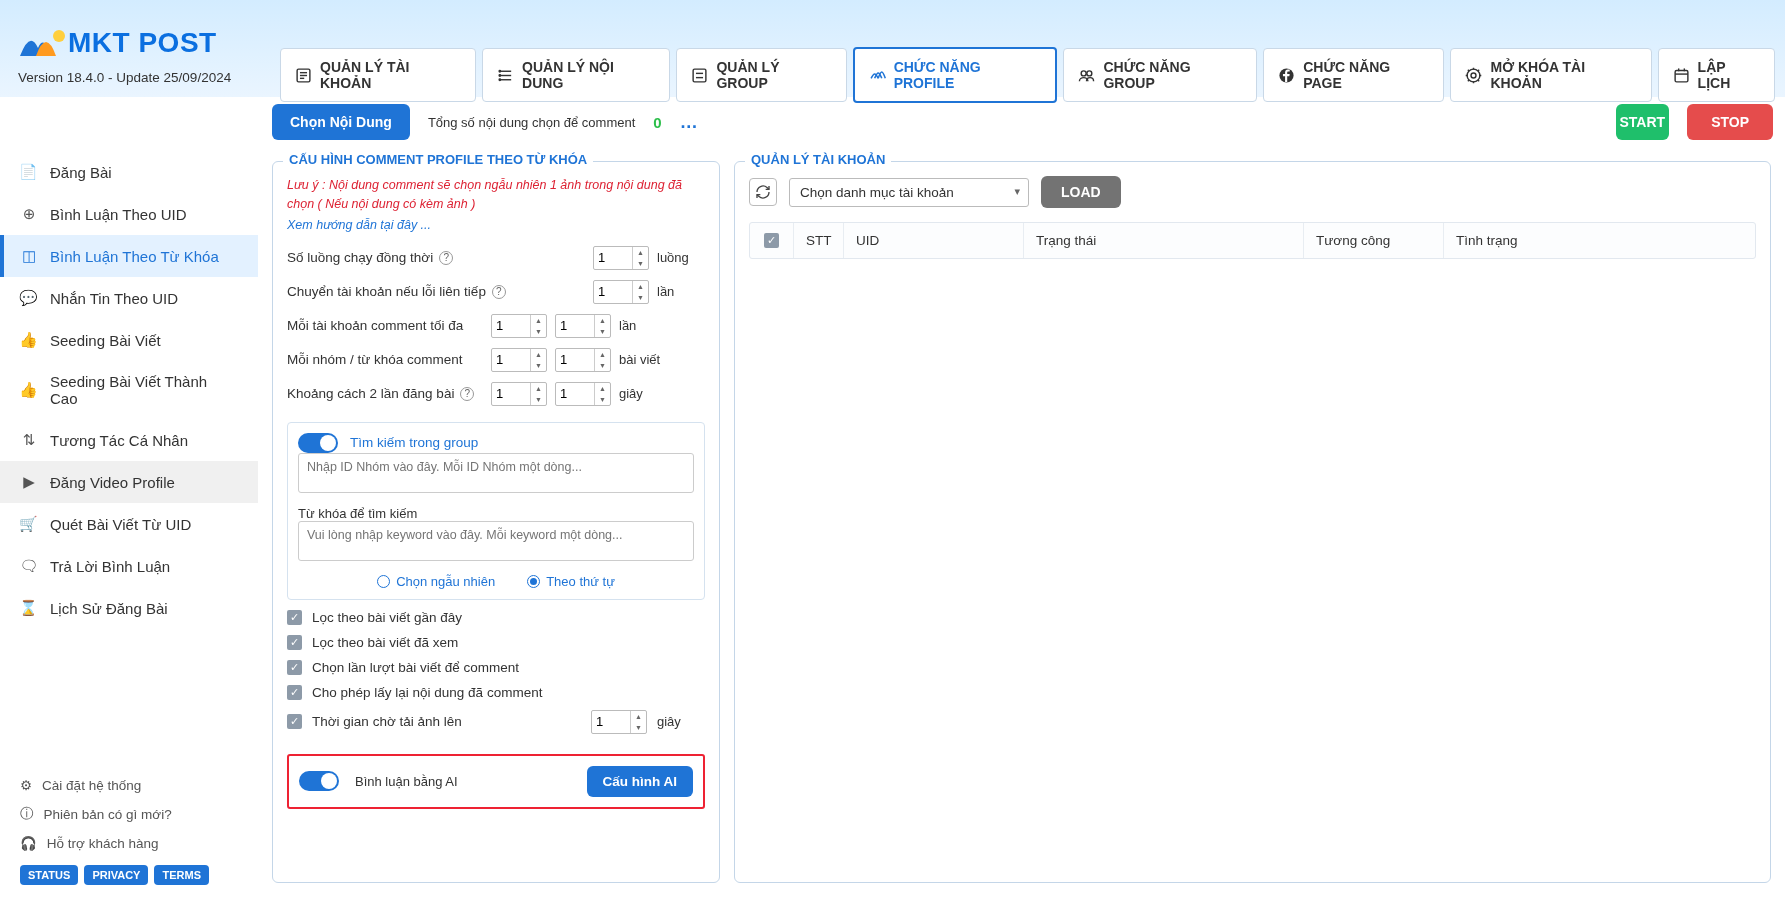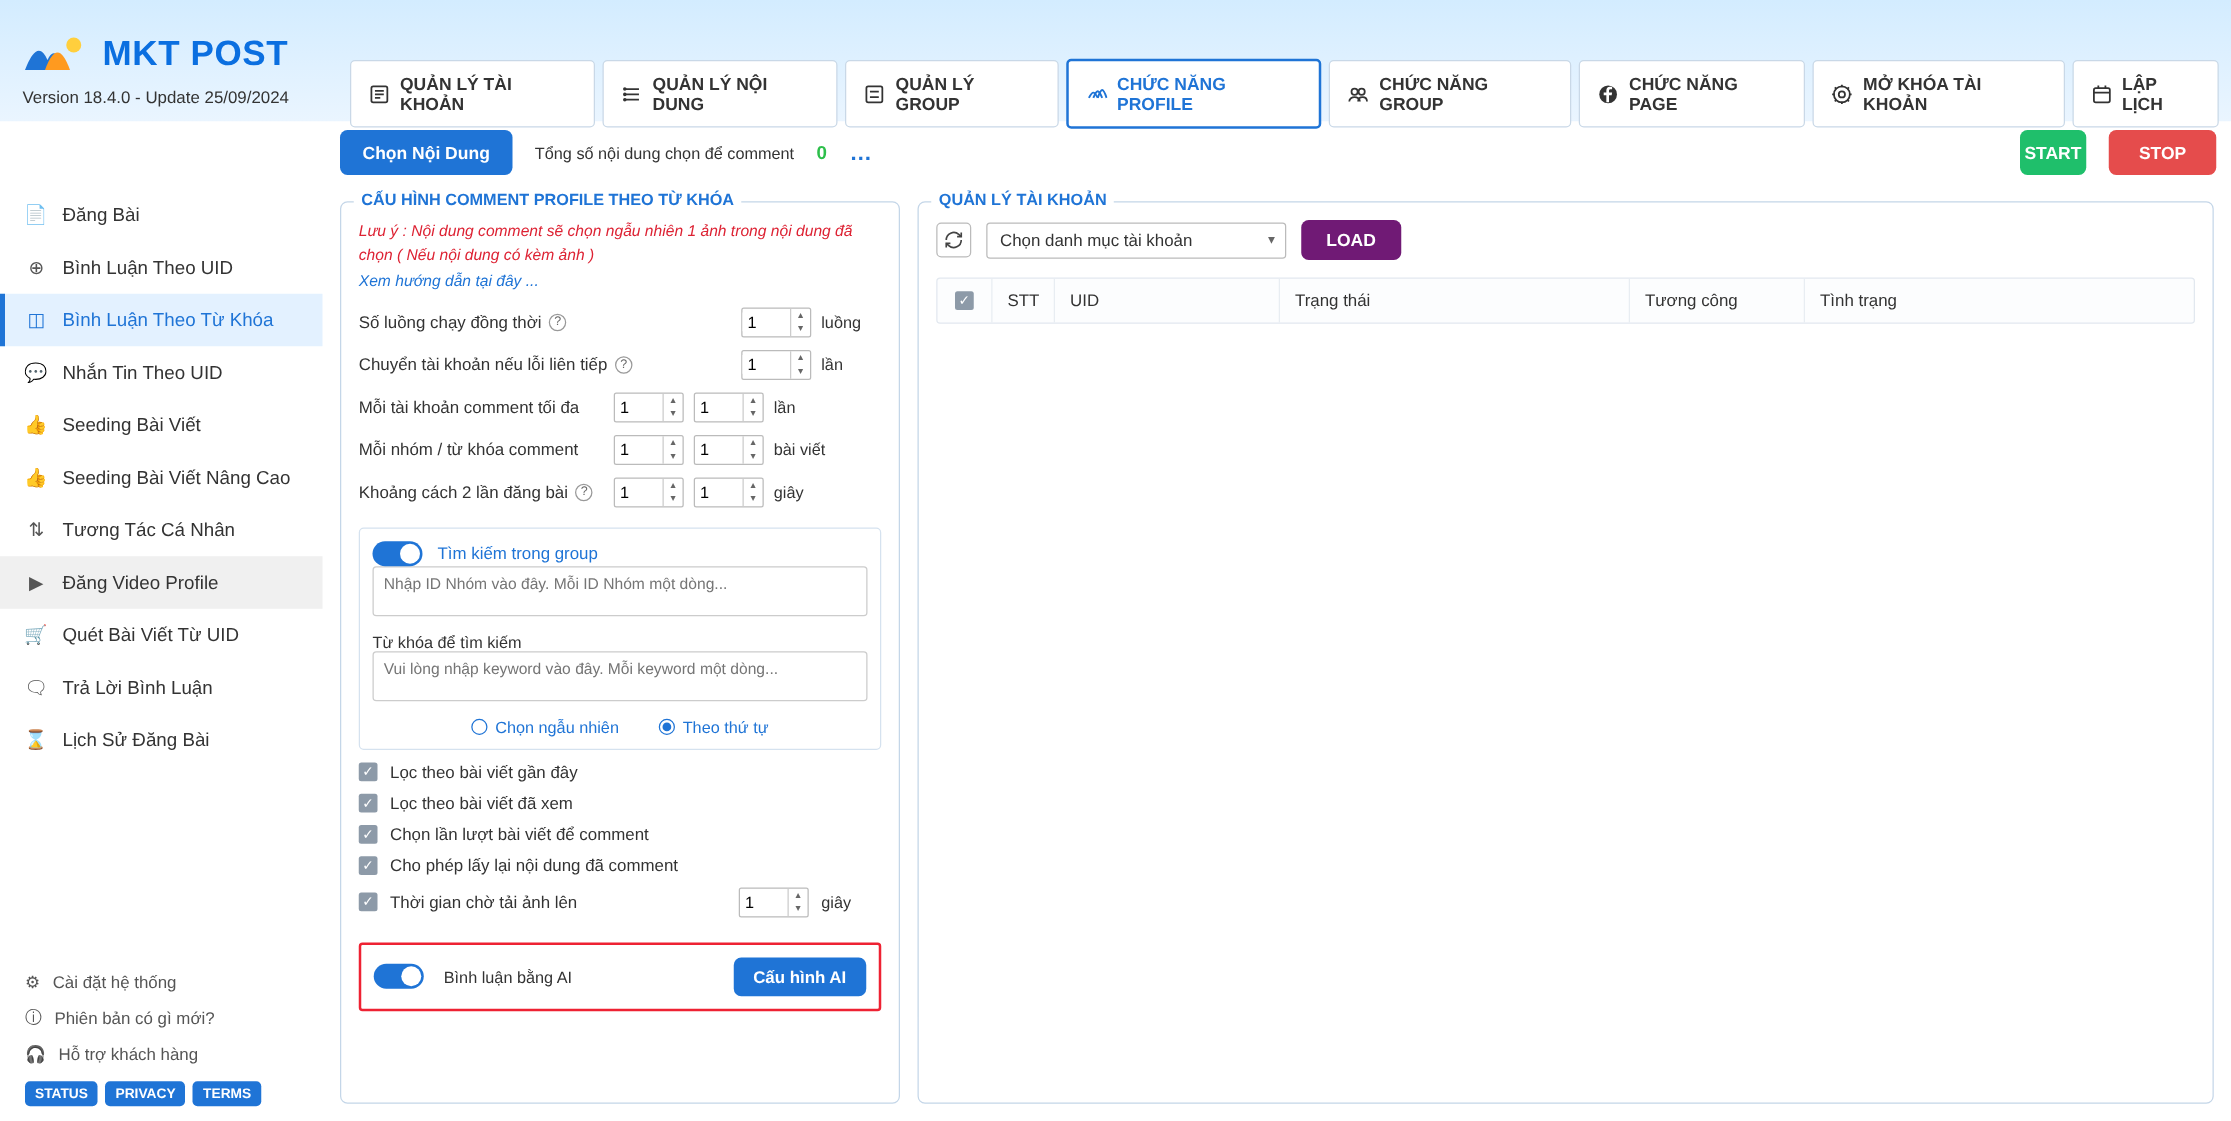--- a/index.html
+++ b/index.html
@@ -1,32 +1,32 @@
 <!DOCTYPE html>
 <html><head>
 <meta charset="utf-8">
 <style>
   * { box-sizing:border-box; margin:0; padding:0; }
   body { font-family:Arial,sans-serif; font-size:13px; color:#333; background:#fff; width:1785px; height:897px; overflow:hidden; }
   .hdr { height:97px; background:linear-gradient(180deg,#d3ecff 0%,#eaf5ff 100%); display:flex; }
   .brand { width:270px; padding:26px 18px 0; }
   .logo-row { display:flex; align-items:center; }
   .logo-svg { display:block; }
-  .brand-text { font:900 28px/1 Arial; color:#0b6fe0; letter-spacing:.5px; margin-left:14px; }
+  .brand-text { font:900 28px/1 Arial; color:#0b6fe0; letter-spacing:.5px; margin-left:0; }
   .version { font-size:13.5px; color:#333; margin-top:10px; }
   .tabs { display:flex; align-items:center; gap:6px; flex:1; padding:53px 10px 0; }
   .tab { display:flex; align-items:center; gap:8px; padding:10px 14px; border:1px solid #c9d8e7; background:#fff; border-radius:4px; font-weight:700; font-size:14px; color:#333; cursor:pointer; }
   .tab.active { border:2px solid #1f74d6; color:#1f74d6; }
   .tab svg { flex:none; }
   .topbar { height:50px; display:flex; align-items:center; padding:0 12px 0 272px; gap:18px; }
   .btn { border:none; border-radius:6px; padding:10px 18px; font-weight:700; font-size:14px; cursor:pointer; color:#fff; }
   .btn-blue { background:#1f74d6; }
   .btn-green { background:#1fbf6b; padding:10px 4px; }
   .btn-red { background:#e54c4c; padding:10px 24px; }
-  .btn-yellow { background:#701a75; padding:8px 20px; font-size:14px; }
+  .btn-yellow { background:#737373; padding:8px 20px; font-size:14px; }
   .btn-sm { padding:8px 16px; font-size:13.5px; }
   .cnt { font-weight:700; color:#2dbf4b; font-size:15px; }
   .elps { color:#1f74d6; font-size:18px; font-weight:700; cursor:pointer; }
   .spacer { flex:1; }
   .main { display:flex; height:calc(100% - 147px); }
   .side { width:258px; border-right:0 solid #eee; padding-top:4px; display:flex; flex-direction:column; }
   .nav-item { display:flex; align-items:center; gap:12px; padding:12px 20px; cursor:pointer; color:#333; font-size:15px; }
   .nav-item.sel { background:#e3f1ff; color:#1f74d6; border-left:4px solid #1f74d6; padding-left:16px; }
   .nav-item.hov { background:#f0f0f0; }
   .nav-icon { width:18px; display:flex; justify-content:center; color:#555; }
@@ -187,21 +187,21 @@
     <div class="nav-item">
         <span class="nav-icon">💬</span>
         <span>Nhắn Tin Theo UID</span>
       </div>
     <div class="nav-item">
         <span class="nav-icon">👍</span>
         <span>Seeding Bài Viết</span>
       </div>
     <div class="nav-item">
         <span class="nav-icon">👍</span>
-        <span>Seeding Bài Viết Nâng Cao</span>
+        <span>Seeding Bài Viết Thành Cao</span>
       </div>
     <div class="nav-item">
         <span class="nav-icon">⇅</span>
         <span>Tương Tác Cá Nhân</span>
       </div>
     <div class="nav-item hov">
         <span class="nav-icon">▶</span>
         <span>Đăng Video Profile</span>
       </div>
     <div class="nav-item">

